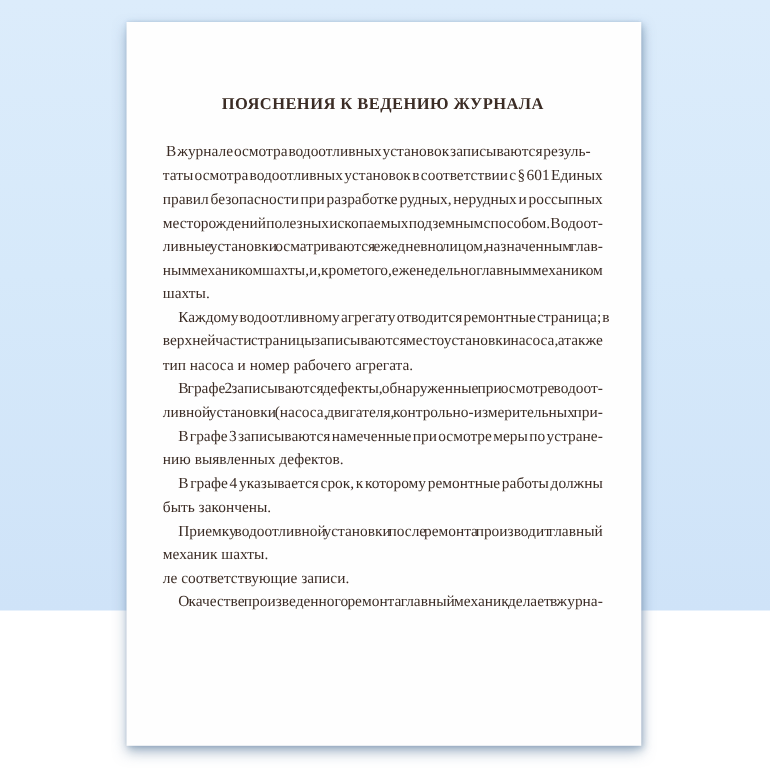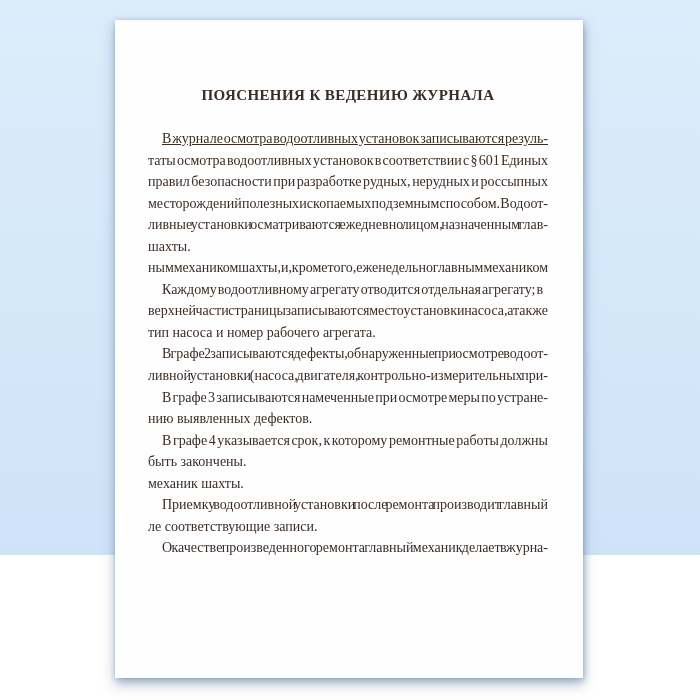--- a/index.html
+++ b/index.html
@@ -34,48 +34,48 @@
   .line { white-space: nowrap; overflow: visible; }
 </style>
 </head>
 <body>
 
 <div class="canvas">
   <div class="page">
     <h1 class="title">ПОЯСНЕНИЯ К ВЕДЕНИЮ ЖУРНАЛА</h1>
     <div class="bodytext" id="paragraphs">
         <div class="paragraph">
-          <div class="line" style="word-spacing: -2.69531px;"><span style="margin-left: 14px; text-decoration: underline;">В журнале осмотра водоотливных установок записываются резуль-</span></div>
+          <div class="line" style="word-spacing: -2.69531px;"><span style="margin-left: 3px;">В журнале осмотра водоотливных установок записываются резуль-</span></div>
           <div class="line" style="word-spacing: -2.24826px;"><span>таты осмотра водоотливных установок в соответствии с § 601 Единых</span></div>
           <div class="line" style="word-spacing: -1.92857px;"><span>правил безопасности при разработке рудных, нерудных и россыпных</span></div>
           <div class="line" style="word-spacing: -3.2375px;"><span>месторождений полезных ископаемых подземным способом. Водоот-</span></div>
           <div class="line" style="word-spacing: -5.04167px;"><span>ливные установки осматриваются ежедневно лицом, назначенным глав-</span></div>
+          <div class="line" style="word-spacing: -3.5332px;"><span>ным механиком шахты, и, кроме того, еженедельно главным механиком</span></div>
           <div class="line"><span>шахты.</span></div>
-          <div class="line" style="word-spacing: -3.5332px;"><span>ным механиком шахты, и, кроме того, еженедельно главным механиком</span></div>
         </div>
         <div class="paragraph">
-          <div class="line" style="word-spacing: -2.42708px;"><span style="margin-left: 14px;">Каждому водоотливному агрегату отводится отдельная агрегату; в</span></div>
+          <div class="line" style="word-spacing: -2.42708px;"><span style="margin-left: 14px;">Каждому водоотливному агрегату отводится ремонтные страница; в</span></div>
           <div class="line" style="word-spacing: -3.86523px;"><span>верхней части страницы записываются место установки насоса, а также</span></div>
           <div class="line"><span>тип насоса и номер рабочего агрегата.</span></div>
         </div>
         <div class="paragraph">
           <div class="line" style="word-spacing: -4.29492px;"><span style="margin-left: 14px;">В графе 2 записываются дефекты, обнаруженные при осмотре водоот-</span></div>
           <div class="line" style="word-spacing: -4.73125px;"><span>ливной установки (насоса, двигателя, контрольно-измерительных при-</span></div>
         </div>
         <div class="paragraph">
           <div class="line" style="word-spacing: -2.24132px;"><span style="margin-left: 14px; margin-top: 15px;">В графе 3 записываются намеченные при осмотре меры по устране-</span></div>
           <div class="line"><span>нию выявленных дефектов.</span></div>
         </div>
         <div class="paragraph">
           <div class="line" style="word-spacing: -1.92708px;"><span style="margin-left: 14px;">В графе 4 указывается срок, к которому ремонтные работы должны</span></div>
           <div class="line"><span>быть закончены.</span></div>
         </div>
         <div class="paragraph">
+          <div class="line" style="word-spacing: -5.53385px;"><span style="margin-left: 14px;">Приемку водоотливной установки после ремонта производит главный</span></div>
           <div class="line"><span>механик шахты.</span></div>
-          <div class="line" style="word-spacing: -5.53385px;"><span style="margin-left: 14px;">Приемку водоотливной установки после ремонта производит главный</span></div>
         </div>
         <div class="paragraph">
           <div class="line"><span>ле соответствующие записи.</span></div>
           <div class="line" style="word-spacing: -4.16797px;"><span style="margin-left: 14px;">О качестве произведенного ремонта главный механик делает в журна-</span></div>
         </div>
       </div>
   </div>
 </div>
 
 </body></html>

